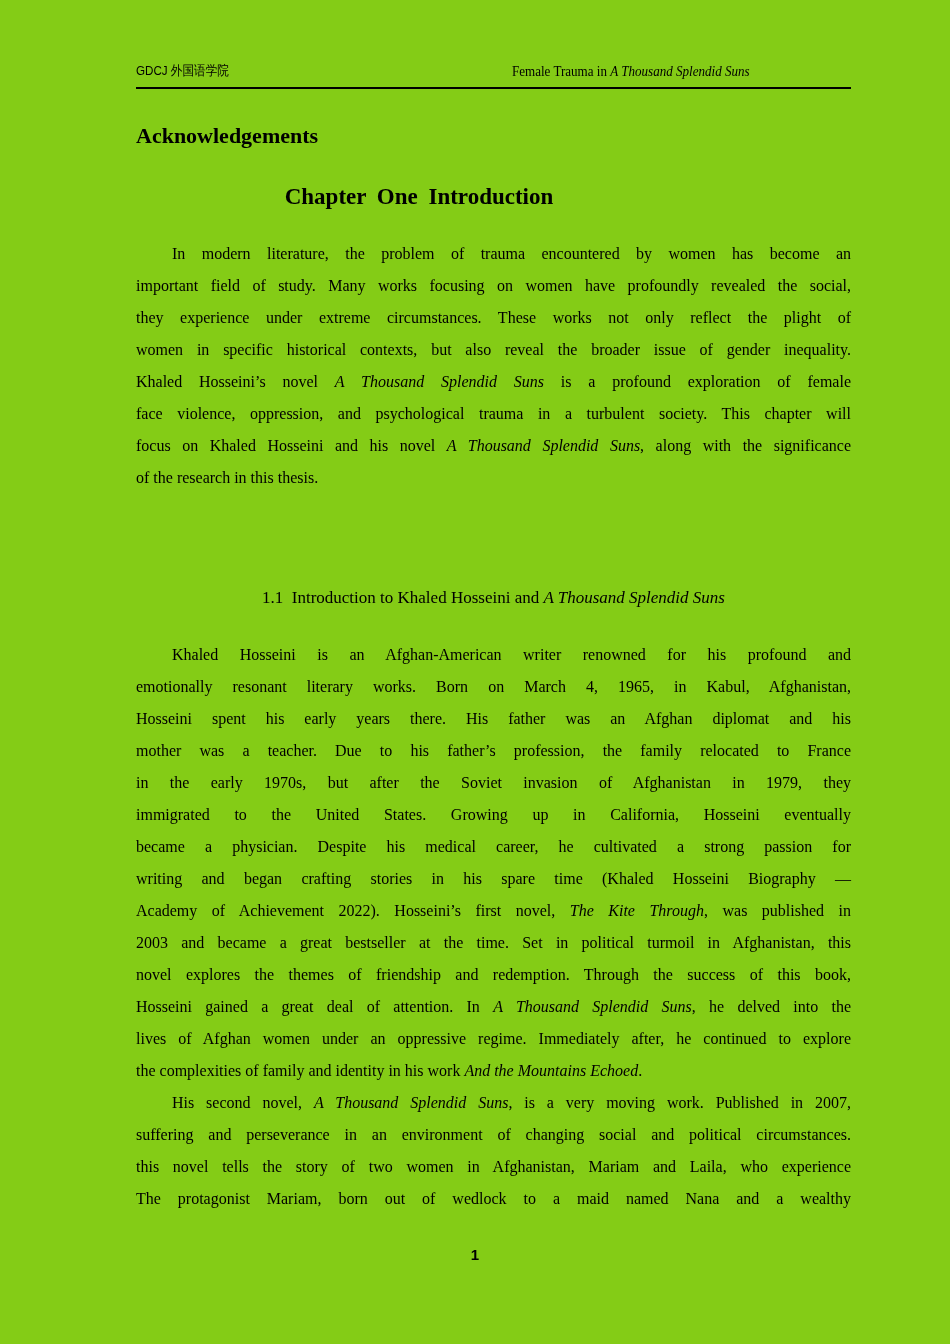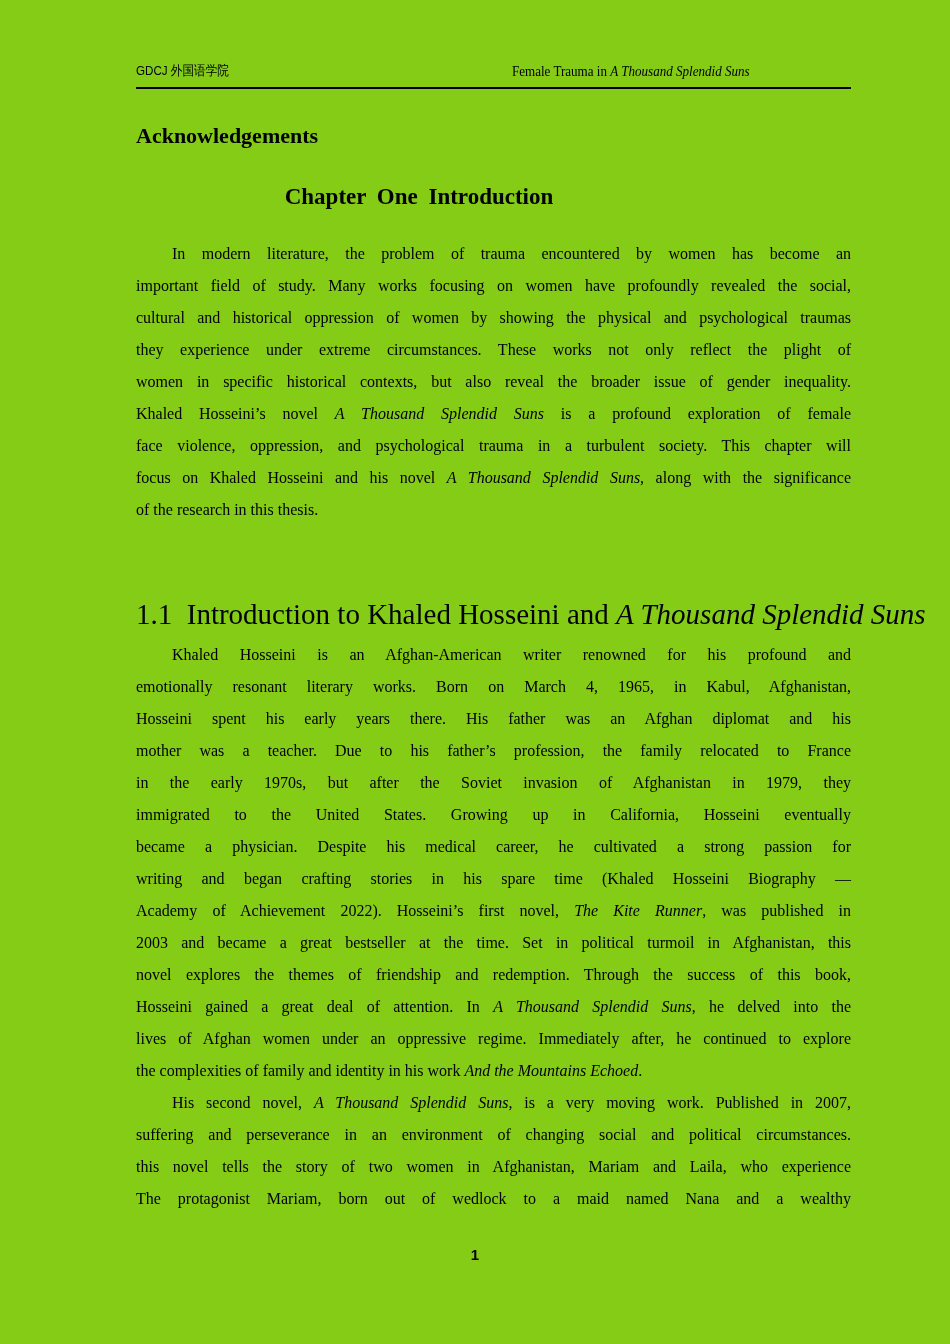--- a/index.html
+++ b/index.html
@@ -92,25 +92,24 @@
     font-weight: bold;
     line-height: 32px;
     word-spacing: 5px;
     padding-left: 24px;
   }
   .h-section {
     position: absolute;
     left: 136px;
     top: 583px;
     width: 715px;
-    font-size: 29px;
+    font-size: 17px;
     line-height: 30px;
     text-align: center;
     white-space: nowrap;
-    margin-top: 16px;
   }
   .h-section .ital { font-style: italic; }
 
   
   .para {
     position: absolute;
     left: 136px;
     width: 715px;
     font-size: 16px;
     line-height: 32px;
@@ -161,41 +160,40 @@
   </div>
   <div class="hdr-rule"></div>
 
   <div class="h-ack">Acknowledgements</div>
 
   <div class="h-chapter">Chapter  One  Introduction</div>
 
   <div class="para lines" id="para-intro">
     <span class="l just"><span class="indent"></span><span>In  modern  literature,  the  problem  of  trauma  encountered  by  women  has  become  an</span></span>
     <span class="l just"><span>important field of study. Many works focusing on women have profoundly revealed the social,</span></span>
-    <span class="l just"><span>cultural and historical oppression of women by showing the physical and psychological traumas</span></span>
     <span class="l just"><span>they  experience  under  extreme  circumstances.  These  works  not  only  reflect  the  plight  of</span></span>
     <span class="l just"><span>women in specific historical contexts, but also reveal the broader issue of gender inequality.</span></span>
     <span class="l just"><span>Khaled  Hosseini’s  novel </span><span class="ital">A Thousand Splendid Suns</span><span> is  a  profound  exploration  of  female</span></span>
     <span class="l just"><span>face violence, oppression, and psychological trauma in a  turbulent  society. This chapter will</span></span>
     <span class="l just"><span>focus on Khaled Hosseini and his novel </span><span class="ital">A Thousand Splendid Suns</span><span>, along with the significance</span></span>
     <span class="l"><span>of the research in this  thesis.</span></span>
   </div>
 
   <div class="h-section"><span>1.1</span>&nbsp;&nbsp;<span>Introduction to Khaled Hosseini and </span><span class="ital">A Thousand Splendid Suns</span></div>
 
   <div class="para lines" id="para-hosseini">
     <span class="l just"><span class="indent"></span><span>Khaled  Hosseini  is  an  Afghan-American  writer  renowned  for  his  profound  and</span></span>
     <span class="l just"><span>emotionally  resonant  literary  works.  Born  on  March  4,  1965,  in  Kabul,  Afghanistan,</span></span>
     <span class="l just"><span>Hosseini  spent  his  early  years  there.  His  father  was  an  Afghan  diplomat  and  his</span></span>
     <span class="l just"><span>mother  was  a  teacher.  Due  to  his  father’s  profession,  the  family  relocated  to  France</span></span>
     <span class="l just"><span>in  the  early  1970s,  but  after  the  Soviet  invasion  of  Afghanistan  in  1979,  they</span></span>
     <span class="l just"><span>immigrated  to  the  United  States.  Growing  up  in  California,  Hosseini  eventually</span></span>
     <span class="l just"><span>became  a  physician.  Despite  his  medical  career,  he  cultivated  a  strong  passion  for</span></span>
     <span class="l just"><span>writing  and  began  crafting  stories  in  his  spare  time  (Khaled  Hosseini  Biography  —</span></span>
-    <span class="l just"><span>Academy of Achievement 2022). Hosseini’s first novel, </span><span class="ital">The Kite Runner</span><span>, was published in</span></span>
+    <span class="l just"><span>Academy of Achievement 2022). Hosseini’s first novel, </span><span class="ital">The Kite Through</span><span>, was published in</span></span>
     <span class="l just"><span>2003 and became a great bestseller at the time. Set in political turmoil in Afghanistan, this</span></span>
     <span class="l just"><span>novel explores  the  themes of friendship and redemption. Through the success of this book,</span></span>
     <span class="l just"><span>Hosseini gained a great deal of attention. In </span><span class="ital">A Thousand Splendid Suns</span><span>, he delved into the</span></span>
     <span class="l just"><span>lives of Afghan women under an oppressive regime. Immediately after, he continued to explore</span></span>
     <span class="l"><span>the complexities of family and identity in his work </span><span class="ital">And  the Mountains Echoed</span><span>.</span></span>
   </div>
 
   <div class="para lines" id="para-second">
     <span class="l just"><span class="indent"></span><span>His second novel, </span><span class="ital">A Thousand Splendid Suns</span><span>, is a very moving work. Published in 2007,</span></span>
     <span class="l just"><span>suffering and perseverance in an environment of changing social and political circumstances.</span></span>

